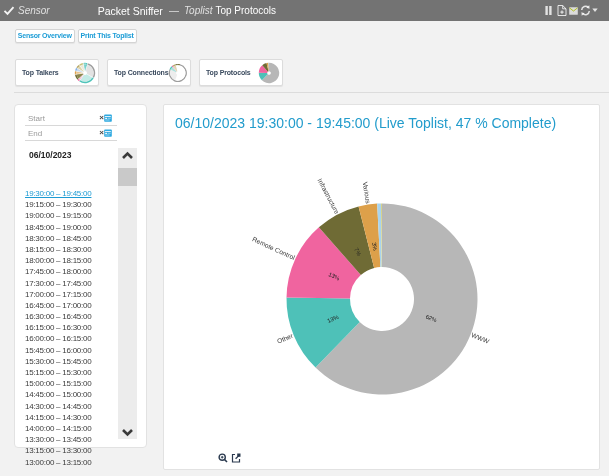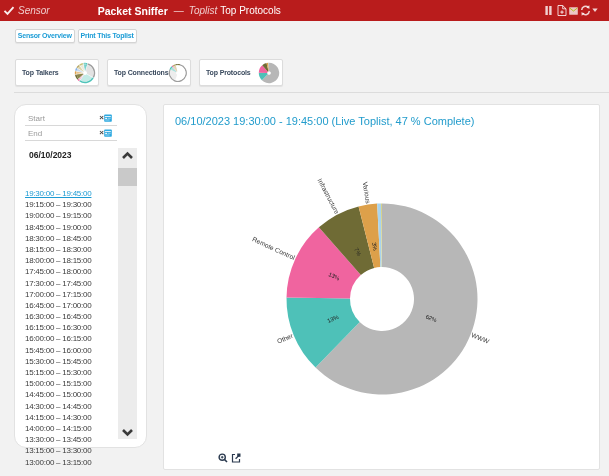--- a/index.html
+++ b/index.html
@@ -1,57 +1,57 @@
 <!DOCTYPE html>
 <html><head>
 <meta charset="utf-8">
 <style>
 * { margin:0; padding:0; box-sizing:border-box; }
 html,body { width:609px; height:476px; background:#f2f2f2; font-family:"Liberation Sans",sans-serif; overflow:hidden; position:relative; }
 .abs { position:absolute; }
 
 
-#topbar { left:0; top:0; width:609px; height:21px; background:#b91c1c; color:#fff; }
+#topbar { left:0; top:0; width:609px; height:21px; background:#737373; color:#fff; }
 #topbar .crumbs { position:absolute; left:3px; top:0; height:21px; display:flex; align-items:center; font-size:10px; white-space:nowrap; }
 #topbar .lt { color:rgba(255,255,255,0.78); font-style:italic; }
 #topbar .dash { color:rgba(255,255,255,0.78); }
-#topbar .bold { font-weight:bold; color:#fff;padding-left:44px; }
+#topbar .bold { font-weight:normal; color:#fff;padding-left:44px; }
 #topbar .reg { color:#fff; }
 
 
 .btn { position:absolute; top:29px; height:13.5px; background:#fff; box-shadow:0 1px 1px rgba(0,0,0,0.06); border:1px solid #d4d4d4; border-radius:2px; color:#1b9cd6; font-size:7px; font-weight:bold; letter-spacing:-0.2px; display:flex; align-items:center; justify-content:center; }
 #btn1 { left:15px; width:59.5px; }
 #btn2 { left:77.5px; width:59px; }
 
 
 .card { position:absolute; top:59px; height:27px; width:84px; background:#fff; border:1px solid #dcdcdc; border-radius:2px; box-shadow:0 1px 1px rgba(0,0,0,0.07); display:flex; align-items:center; justify-content:space-between; padding:0 2px 0 6px; }
 .card .ct { font-size:7px; font-weight:bold; letter-spacing:-0.15px; color:#3a4a5e; white-space:nowrap; }
 #card1 { left:15px; }
 #card2 { left:107px; }
 #card3 { left:199px; }
 
 #divider { left:14px; top:92px; width:595px; height:1px; background:#dcdcdc; }
 
 
-#lpanel { left:14px; top:104px; width:133px; height:344px; background:#fff; border:1px solid #e2e2e2; border-radius:12px; }
+#lpanel { left:14px; top:104px; width:133px; height:344px; background:#fff; border:1px solid #e2e2e2; border-radius:4px; }
 .inrow { position:absolute; left:10px; width:92px; height:15px; border-bottom:1px solid #d8d8d8; }
 .inrow .ph { position:absolute; left:3px; top:3px; font-size:8px; color:#9a9a9a; }
 .inrow .x { position:absolute; right:13px; top:2px; font-size:8px; color:#444; font-weight:bold; }
 .inrow .cal { position:absolute; right:5px; top:2.5px; }
 #dhead { position:absolute; left:14px; top:45px; font-size:8.5px; font-weight:bold; color:#222;text-align:right; }
 #tlist { position:absolute; left:10px; top:55px; width:92px;margin-top:28px; }
 .titem { font-size:8px; letter-spacing:-0.25px; color:#3c3c3c; height:11.2px; line-height:11.2px; white-space:nowrap; }
 .titem.sel { color:#1d9bd3; text-decoration:underline; }
 
 #sbar { position:absolute; left:103px; top:43px; width:19px; height:291px; background:#ececec; }
 #sthumb { position:absolute; left:0; top:20px; width:19px; height:18px; background:#c9c9c9; }
 
 
 #mpanel { left:163px; top:104px; width:437px; height:366px; background:#fff; border:1px solid #e2e2e2; border-radius:2px; }
-#mtitle { position:absolute; left:11px; top:10px; font-size:11px; color:#229ccc; }
+#mtitle { position:absolute; left:11px; top:10px; font-size:14px; color:#229ccc; }
 #chart { position:absolute; left:0; top:0; }
 #bicons { position:absolute; left:54px; top:348px; display:flex; gap:3px; }
 </style>
 </head>
 <body>
 <div id="topbar" class="abs">
   <div class="crumbs">
     <svg width="12" height="11" viewBox="0 0 12 11" style="margin-right:3px">
         <path d="M1.5 5.8 L4.5 8.8 L10.5 2.2" stroke="rgba(255,255,255,0.92)" stroke-width="1.9" fill="none"></path>
       </svg>

